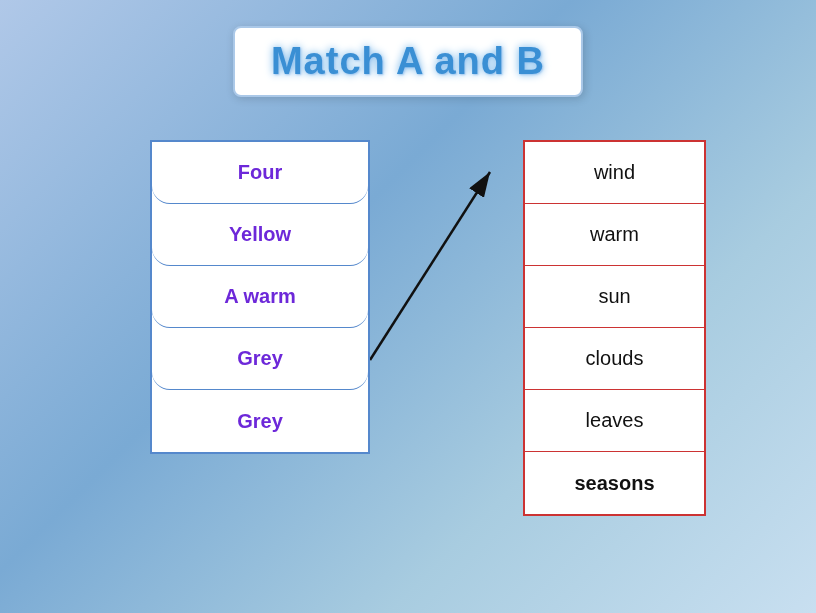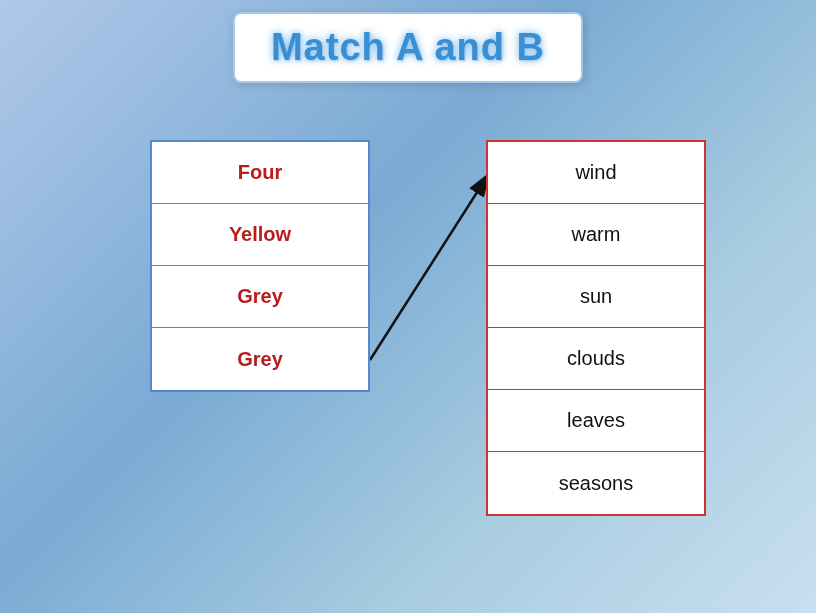--- a/index.html
+++ b/index.html
@@ -8,21 +8,21 @@
       width: 816px;
       height: 613px;
       background: linear-gradient(135deg, #b0c8e8 0%, #7aaad4 40%, #a8cce0 70%, #c8dff0 100%);
       font-family: Arial, sans-serif;
       position: relative;
       overflow: hidden;
     }
 
     .title-box {
       position: absolute;
-      top: 12px;
+      top: 26px;
       left: 50%;
       transform: translateX(-50%);
       background: white;
       border: 2px solid #aac8e8;
       border-radius: 8px;
       padding: 12px 36px;
       box-shadow: 2px 2px 8px rgba(0,0,0,0.15);
     }
 
     .title-text {
@@ -40,54 +40,56 @@
       top: 10px;
       width: 220px;
       border: 2px solid #5588cc;
       background: white;
     }
 
     .column-b {
       position: absolute;
       right: 110px;
       top: 10px;
-      width: 220px;
+      width: 183px;
       border: 2px solid #cc3333;
       background: white;
     }
 
     .cell-a {
       border-bottom: 1px solid #5588cc;
       height: 62px;
       display: flex;
       align-items: center;
       justify-content: center;
       font-size: 20px;
       font-weight: bold;
-      color: #b91c1c;
+      color: #6d28d9;
       background: white;
+      border-radius: 18px;
     }
 
     .cell-a:last-child {
       border-bottom: none;
     }
 
     .cell-b {
       border-bottom: 1px solid #cc3333;
       height: 62px;
       display: flex;
       align-items: center;
       justify-content: center;
       font-size: 20px;
       color: #111;
       background: white;
     }
 
     .cell-b:last-child {
       border-bottom: none;
+      font-weight: bold;
     }
 
     .arrow-svg {
       position: absolute;
       top: 0;
       left: 0;
       width: 816px;
       height: 613px;
       pointer-events: none;
     }
@@ -108,20 +110,23 @@
 
   <line x1="370" y1="360" x2="490" y2="172" stroke="#111" stroke-width="2.5" marker-end="url(#arrowhead)"></line>
 </svg>
 
 <div class="column-a">
   <div class="cell-a">
     <span>Four</span>
   </div>
   <div class="cell-a">
     <span>Yellow</span>
+  </div>
+  <div class="cell-a">
+    <span>A warm</span>
   </div>
   <div class="cell-a">
     <span>Grey</span>
   </div>
   <div class="cell-a">
     <span>Grey</span>
   </div>
 </div>
 
 <div class="column-b">

